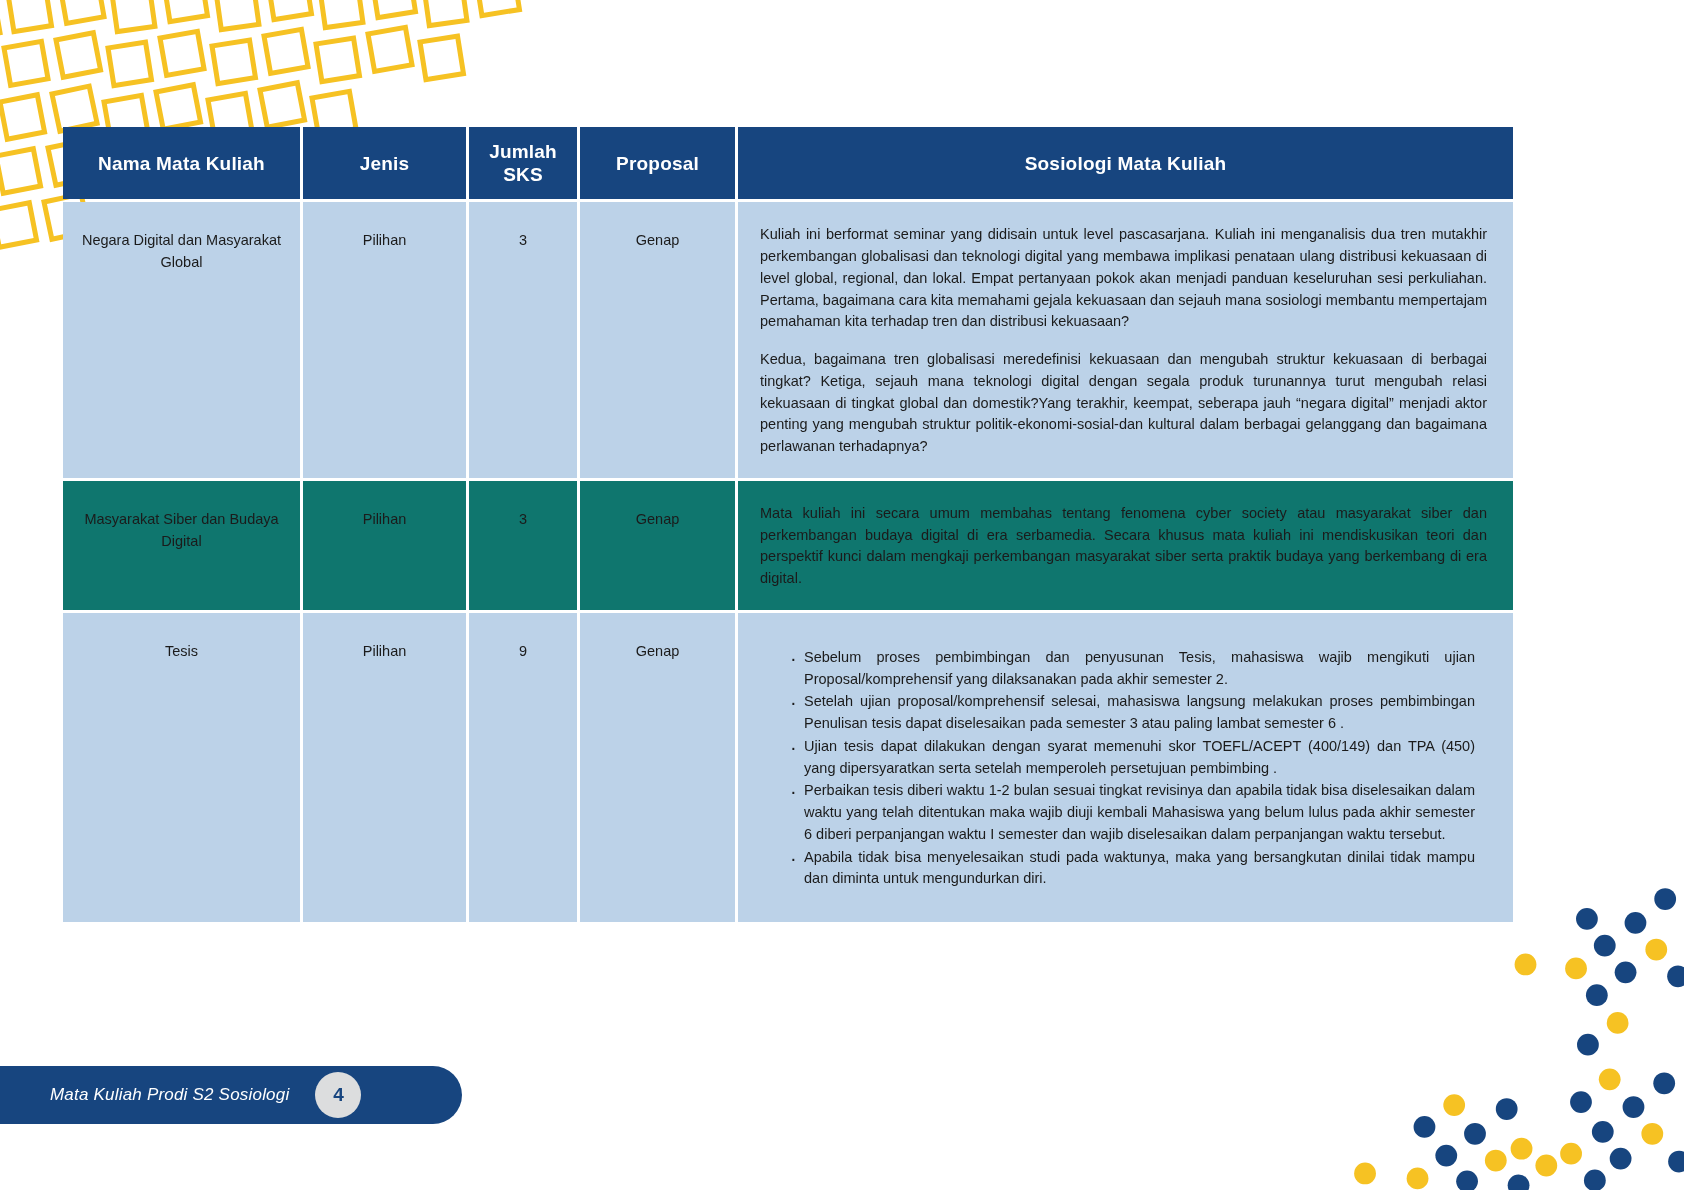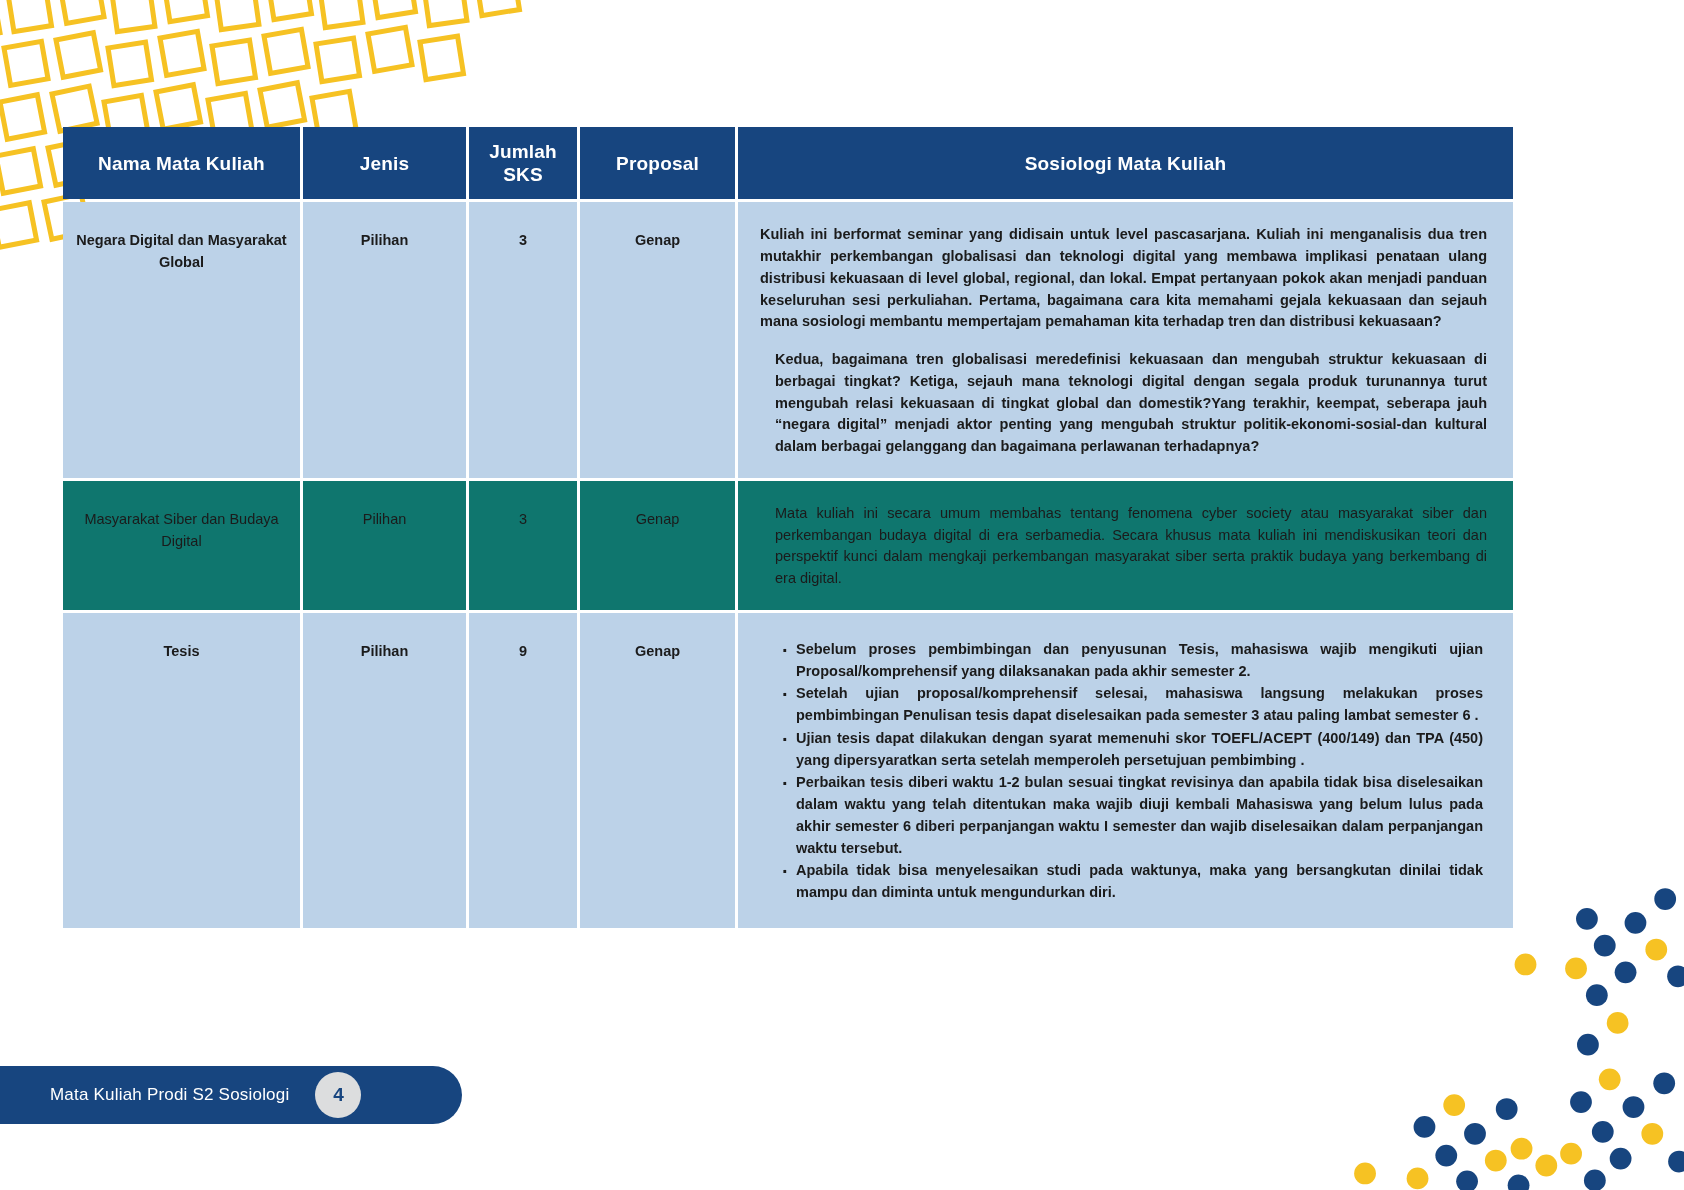--- a/index.html
+++ b/index.html
@@ -74,28 +74,28 @@
     line-height: 1.42;
     font-size: 14.6px;
   }
   td.c-desc {
     text-align: justify;
     text-justify: inter-word;
     padding: 22px 26px 20px 22px;
     font-size: 14.6px;
     line-height: 1.62;
   }
-  tr.row-light td { background: #BCD2E8; font-weight: bold; }
+  tr.row-light td { background: #BCD2E8; }
   tr.row-dark  td { background: #0f766e; }
 
   .desc-p { margin: 0 0 16px 0; }
-  .desc-p:last-child { margin-bottom: 0; margin-left: 15px; }
+  .desc-p:last-child { margin-bottom: 0; }
 
   ul.desc-list {
-    margin: 4px;
+    margin: 12px;
     padding: 0 0 0 18px;
     list-style: none;
   }
   ul.desc-list li {
     position: relative;
     padding-left: 14px;
     margin-bottom: 1px;
     text-align: justify;
     text-justify: inter-word;
   }
@@ -130,20 +130,21 @@
     align-items: center;
     padding-left: 80px;
     padding-right: 12px;
     z-index: 3;
   }
   .footer-label {
     color: #ffffff;
     font-size: 17px;
     letter-spacing: .2px;
     white-space: nowrap;
+    font-style: italic;
   }
   .page-badge {
     width: 46px;
     height: 46px;
     border-radius: 50%;
     background: #DCDDDE;
     color: #17457F;
     font-size: 19px;
     font-weight: bold;
     display: flex;

